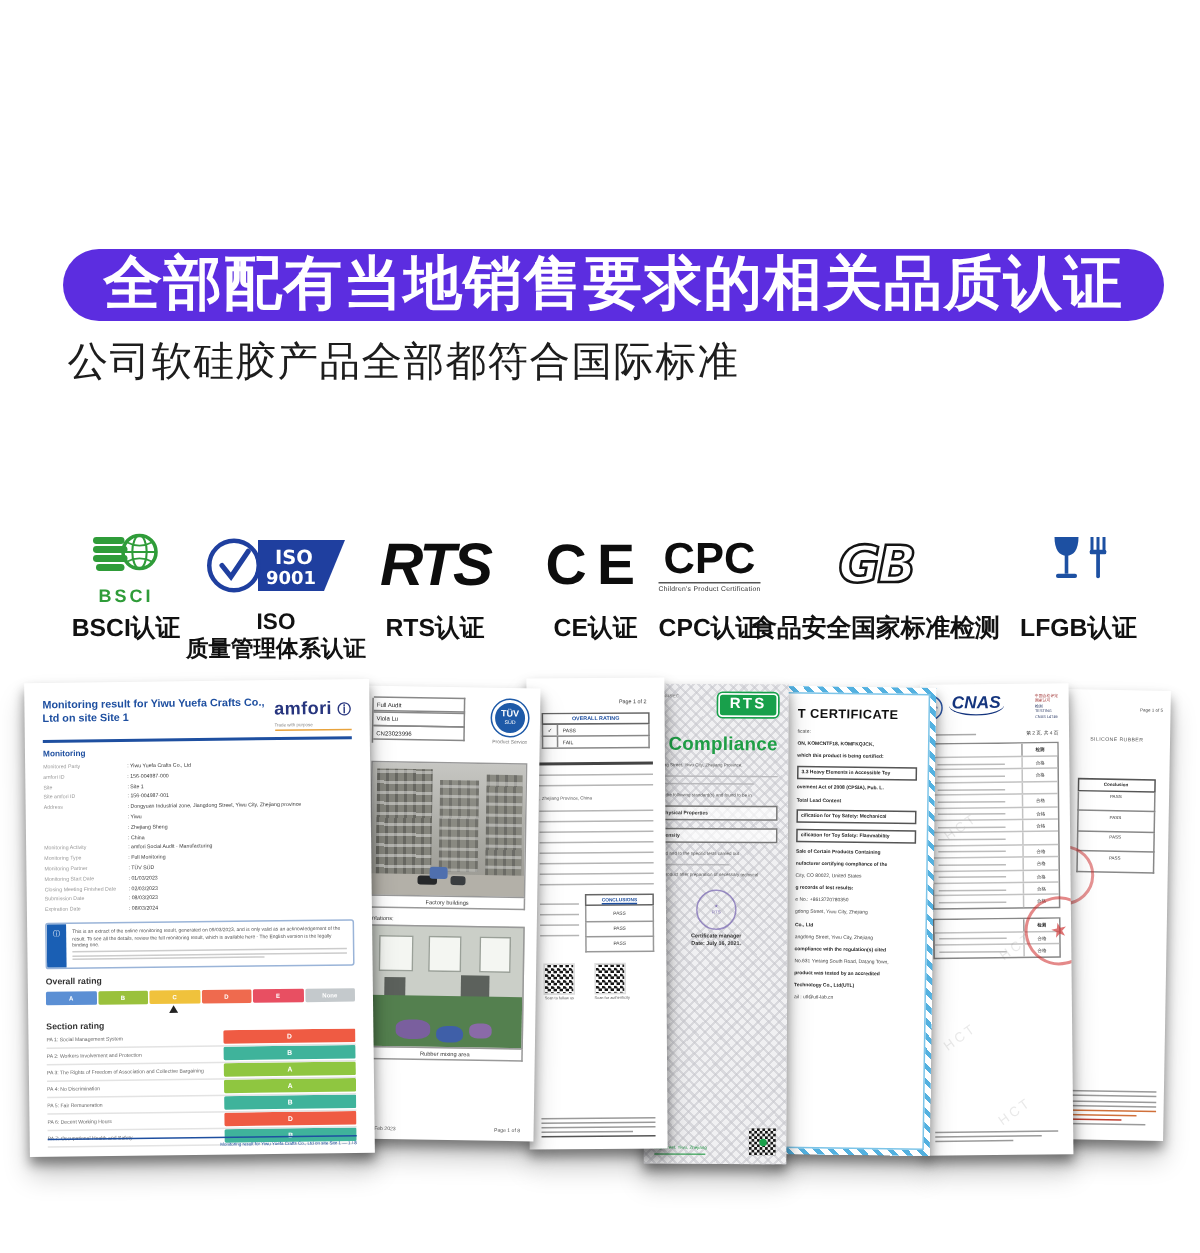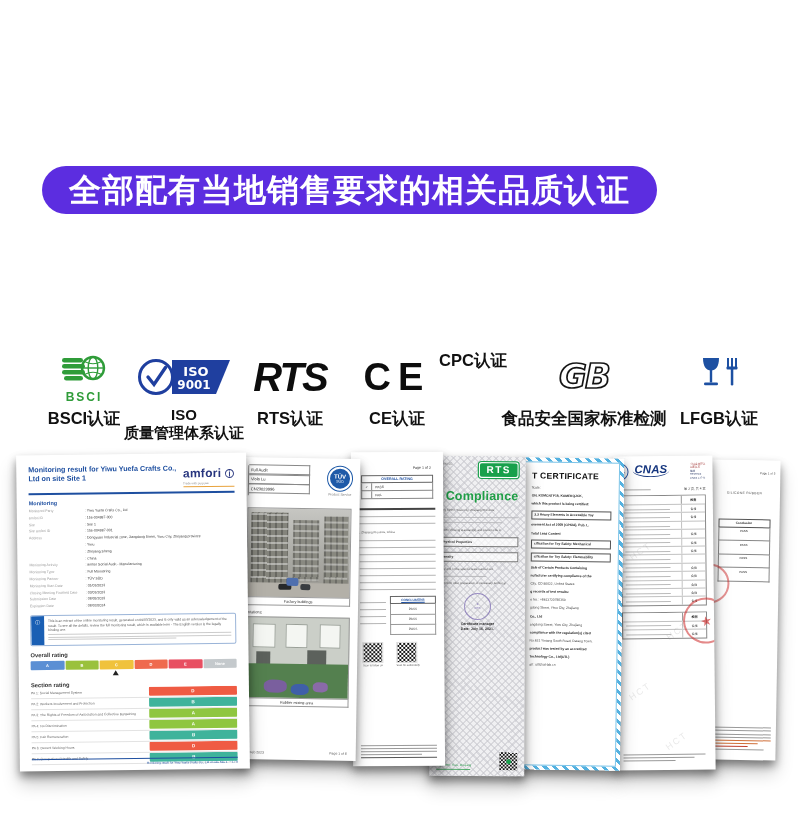--- a/index.html
+++ b/index.html
@@ -5,21 +5,21 @@
   * { margin:0; padding:0; box-sizing:border-box; }
   body { background:#fff; font-family:"Liberation Sans","DejaVu Sans",sans-serif; }
   .page { position:relative; width:800px; height:835px; background:#fff; overflow:hidden; margin:0 auto; }
 
   
   .title { position:absolute; left:44px; top:18px; color:#141414; font-weight:900;
            font-size:54px; line-height:71px; letter-spacing:3px; }
 
   
   .banner { position:absolute; left:42px; top:166px; height:48px; border-radius:24px;
-            background:#5c2de0; color:#fff; font-size:32px; font-weight:700;
+            background:#5c2de0; color:#fff; font-size:39px; font-weight:700;
             line-height:48px; padding:0 27px; letter-spacing:1px; white-space:nowrap; }
 
   
   .intro { position:absolute; left:45px; top:224px; font-size:27px; line-height:34px;
            color:#1d1d1d; letter-spacing:1px; }
 
   
   .logos { position:absolute; left:0; top:348px; width:800px; height:96px; }
   .logo-item { position:absolute; top:0; display:flex; flex-direction:column; align-items:center; }
   .logo-icon { height:58px; display:flex; flex-direction:column; align-items:center; justify-content:center; }
@@ -204,20 +204,21 @@
 <body>
 
 <div class="page">
 
 
   <div class="banner">
     <span>全部配有当地销售要求的相关品质认证</span>
   </div>
 
   <div class="intro">
+    <div>公司软硅胶产品全部都符合国际标准</div>
   </div>
 
   <div class="logos">
 
     <div class="logo-item" style="left:36px;width:96px;text-align:right;">
       <div class="logo-icon">
         <svg width="46" height="38" viewBox="0 0 46 38">
           <g fill="#2f9c39">
             <rect x="1" y="7" width="21" height="4.6" rx="2.3"></rect>
             <rect x="1" y="13" width="23" height="4.6" rx="2.3"></rect>
@@ -261,20 +262,24 @@
     </div>
 
     <div class="logo-item" style="left:352px;width:90px;">
       <div class="logo-icon">
         <div class="ce-text">CE</div>
       </div>
       <div class="logo-label">CE认证</div>
     </div>
 
     <div class="logo-item" style="left:428px;width:90px;">
+      <div class="logo-icon">
+        <div class="cpc-big">CPC</div>
+        <div class="cpc-sub">Children's Product Certification</div>
+      </div>
       <div class="logo-label">CPC认证</div>
     </div>
 
     <div class="logo-item" style="left:506px;width:156px;">
       <div class="logo-icon">
         <svg width="72" height="42" viewBox="0 0 72 42">
           <text x="36" y="32" text-anchor="middle" font-size="34" font-weight="900" font-style="italic" fill="#ffffff" stroke="#141414" stroke-width="1.7" letter-spacing="-2" font-family="'DejaVu Sans',sans-serif">GB</text>
         </svg>
       </div>
       <div class="logo-label">食品安全国家标准检测</div>

